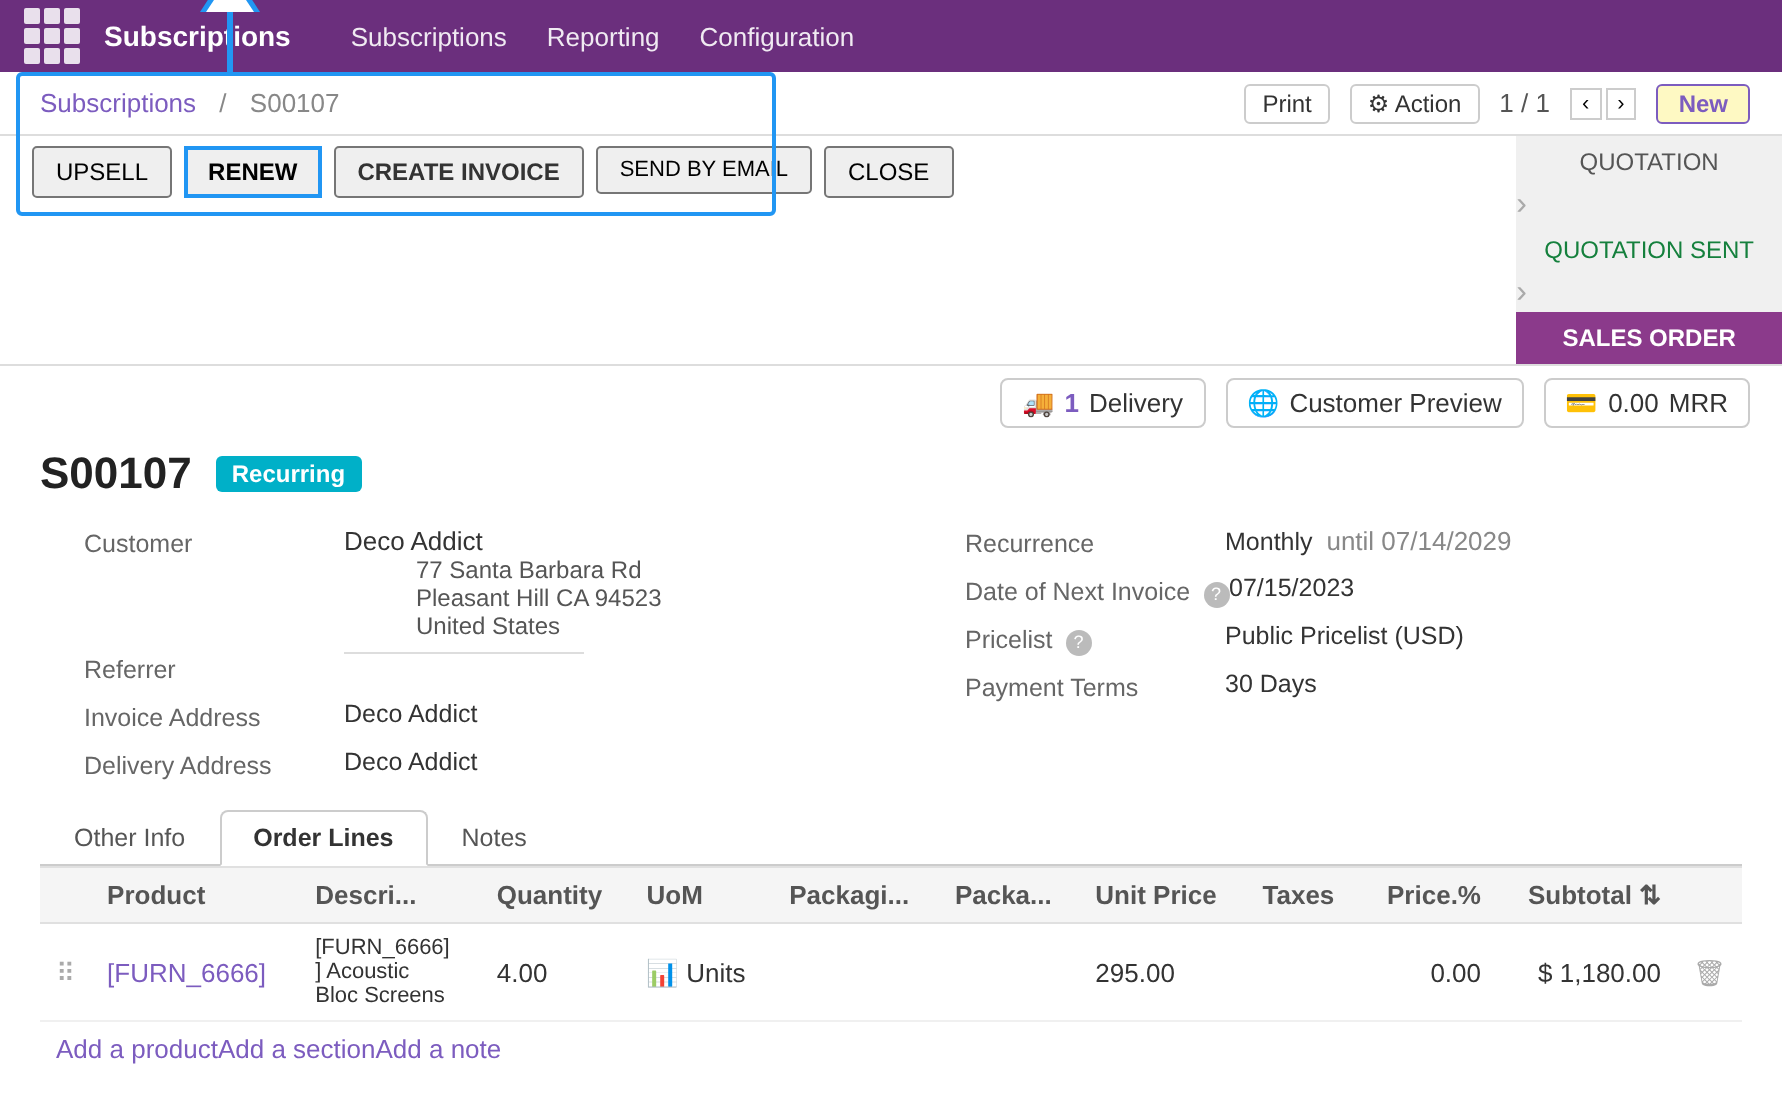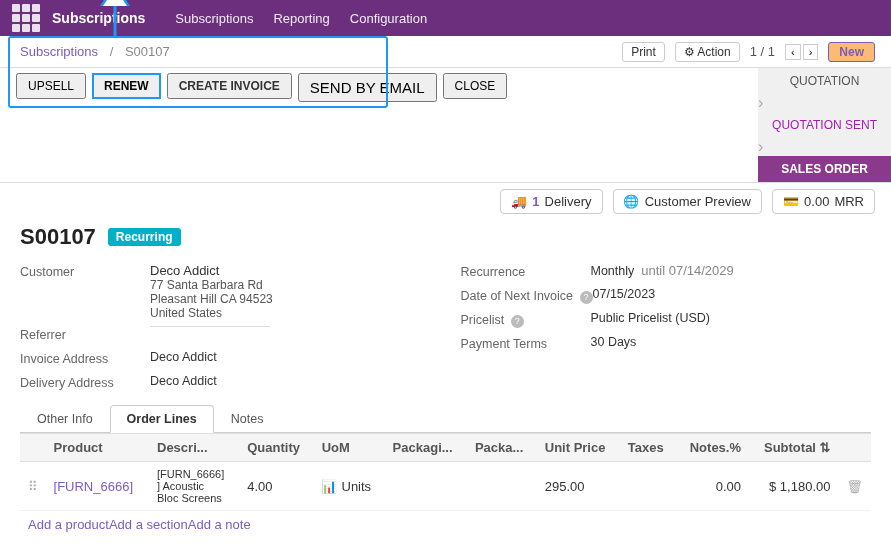--- a/index.html
+++ b/index.html
@@ -37,21 +37,21 @@
       justify-content: space-between;
       padding: 4px 16px;
       border-bottom: 1px solid #ddd;
       background: #fff;
       height: 32px;
     }
     .breadcrumb { color: #7c5cbf; font-size: 13px; }
     .breadcrumb span { color: #888; margin: 0 4px; }
     .action-bar-right { display: flex; align-items: center; gap: 10px; color: #555; font-size: 12px; }
     .action-bar-right .btn-icon { border: 1px solid #ccc; background: #fff; padding: 2px 8px; border-radius: 3px; cursor: pointer; font-size: 12px; color: #333; }
-    .action-bar-right .btn-new { border: 1px solid #7c5cbf; background: #fdba74; padding: 2px 10px; border-radius: 3px; cursor: pointer; color: #7c5cbf; font-weight: 600; font-size: 12px; }
+    .action-bar-right .btn-new { border: 1px solid #7c5cbf; background: #fef9c3; padding: 2px 10px; border-radius: 3px; cursor: pointer; color: #7c5cbf; font-weight: 600; font-size: 12px; }
     .nav-arrows { display: flex; gap: 2px; }
     .nav-arrows button { border: 1px solid #ccc; background: #fff; padding: 1px 5px; cursor: pointer; font-size: 11px; }
     .status-tab {
       padding: 6px 16px;
       font-size: 12px;
       color: #555;
       cursor: pointer;
       border: none;
       background: transparent;
       position: relative;
@@ -129,26 +129,27 @@
       display: flex;
       align-items: flex-start;
       padding: 3px 0;
       min-height: 24px;
     }
     .field-label {
       color: #666;
       min-width: 130px;
       font-size: 12.5px;
       padding-top: 2px;
+      margin-left: 22px;
     }
     .field-value {
       color: #333;
       font-size: 12.5px;
     }
-    .field-value .address-line { display: block; color: #555; font-size: 12px; }
+    .field-value .address-line { display: block; color: #555; font-size: 12px; margin-left: 36px; }
 
     .question-mark {
       display: inline-block;
       width: 13px;
       height: 13px;
       background: #bbb;
       border-radius: 50%;
       color: #fff;
       font-size: 9px;
       text-align: center;
@@ -275,28 +276,28 @@
           </defs>
           <line x1="25" y1="60" x2="25" y2="10" stroke="#2196f3" stroke-width="3" marker-end="url(#arr)"></line>
           <polygon points="10,28 25,5 40,28" fill="#2196f3"></polygon>
           <polygon points="13,28 25,10 37,28" fill="#fff"></polygon>
         </svg>
       </div>
 
       <button class="btn" style="font-size:12px;padding:4px 10px;">UPSELL</button>
       <button class="btn btn-outline-blue" style="font-size:12px;padding:4px 10px;border:2px solid #2196f3;font-weight:600;">RENEW</button>
       <button class="btn" style="font-size:12px;padding:4px 10px;font-weight:600;color:#333;">CREATE INVOICE</button>
-      <button class="btn" style="font-size:15px;padding:4px 10px;">SEND BY EMAIL</button>
+      <button class="btn" style="font-size:11px;padding:4px 10px;">SEND BY EMAIL</button>
       <button class="btn" style="font-size:12px;padding:4px 10px;">CLOSE</button>
     </div>
 
     <div style="display:flex; align-items:stretch; background:#f0f0f0;flex-direction:column;">
       <button class="status-tab" style="font-size:12px;padding:6px 14px;background:#f0f0f0;border:none;color:#555;cursor:pointer;">QUOTATION</button>
       <div style="display:flex;align-items:center;color:#aaa;font-size:16px;">›</div>
-      <button class="status-tab" style="font-size:12px;padding:6px 14px;background:#f0f0f0;border:none;color:#a21caf;cursor:pointer;">QUOTATION SENT</button>
+      <button class="status-tab" style="font-size:12px;padding:6px 14px;background:#f0f0f0;border:none;color:#15803d;cursor:pointer;">QUOTATION SENT</button>
       <div style="display:flex;align-items:center;color:#aaa;font-size:16px;">›</div>
       <button class="status-tab active" style="font-size:12px;padding:6px 14px;background:#8b3a8b;color:#fff;border:none;font-weight:600;cursor:pointer;">SALES ORDER</button>
     </div>
   </div>
 
   <div class="info-pills">
     <div class="pill">
       <span>🚚</span>
       <span style="font-weight:700;color:#7c5cbf;">1</span>
       <span>Delivery</span>
@@ -376,21 +377,21 @@
         <tr>
           <th style="width:20px;"></th>
           <th>Product</th>
           <th>Descri...</th>
           <th>Quantity</th>
           <th>UoM</th>
           <th>Packagi...</th>
           <th>Packa...</th>
           <th>Unit Price</th>
           <th>Taxes</th>
-          <th class="right">Notes.%</th>
+          <th class="right">Price.%</th>
           <th class="right">Subtotal ⇅</th>
           <th style="width:20px;"></th>
         </tr>
       </thead>
       <tbody>
         <tr>
           <td style="color:#aaa;cursor:grab;">⠿</td>
           <td><span class="product-link">[FURN_6666]</span></td>
           <td style="font-size:11px;">[FURN_6666]<br>] Acoustic<br>Bloc Screens</td>
           <td>4.00</td>

